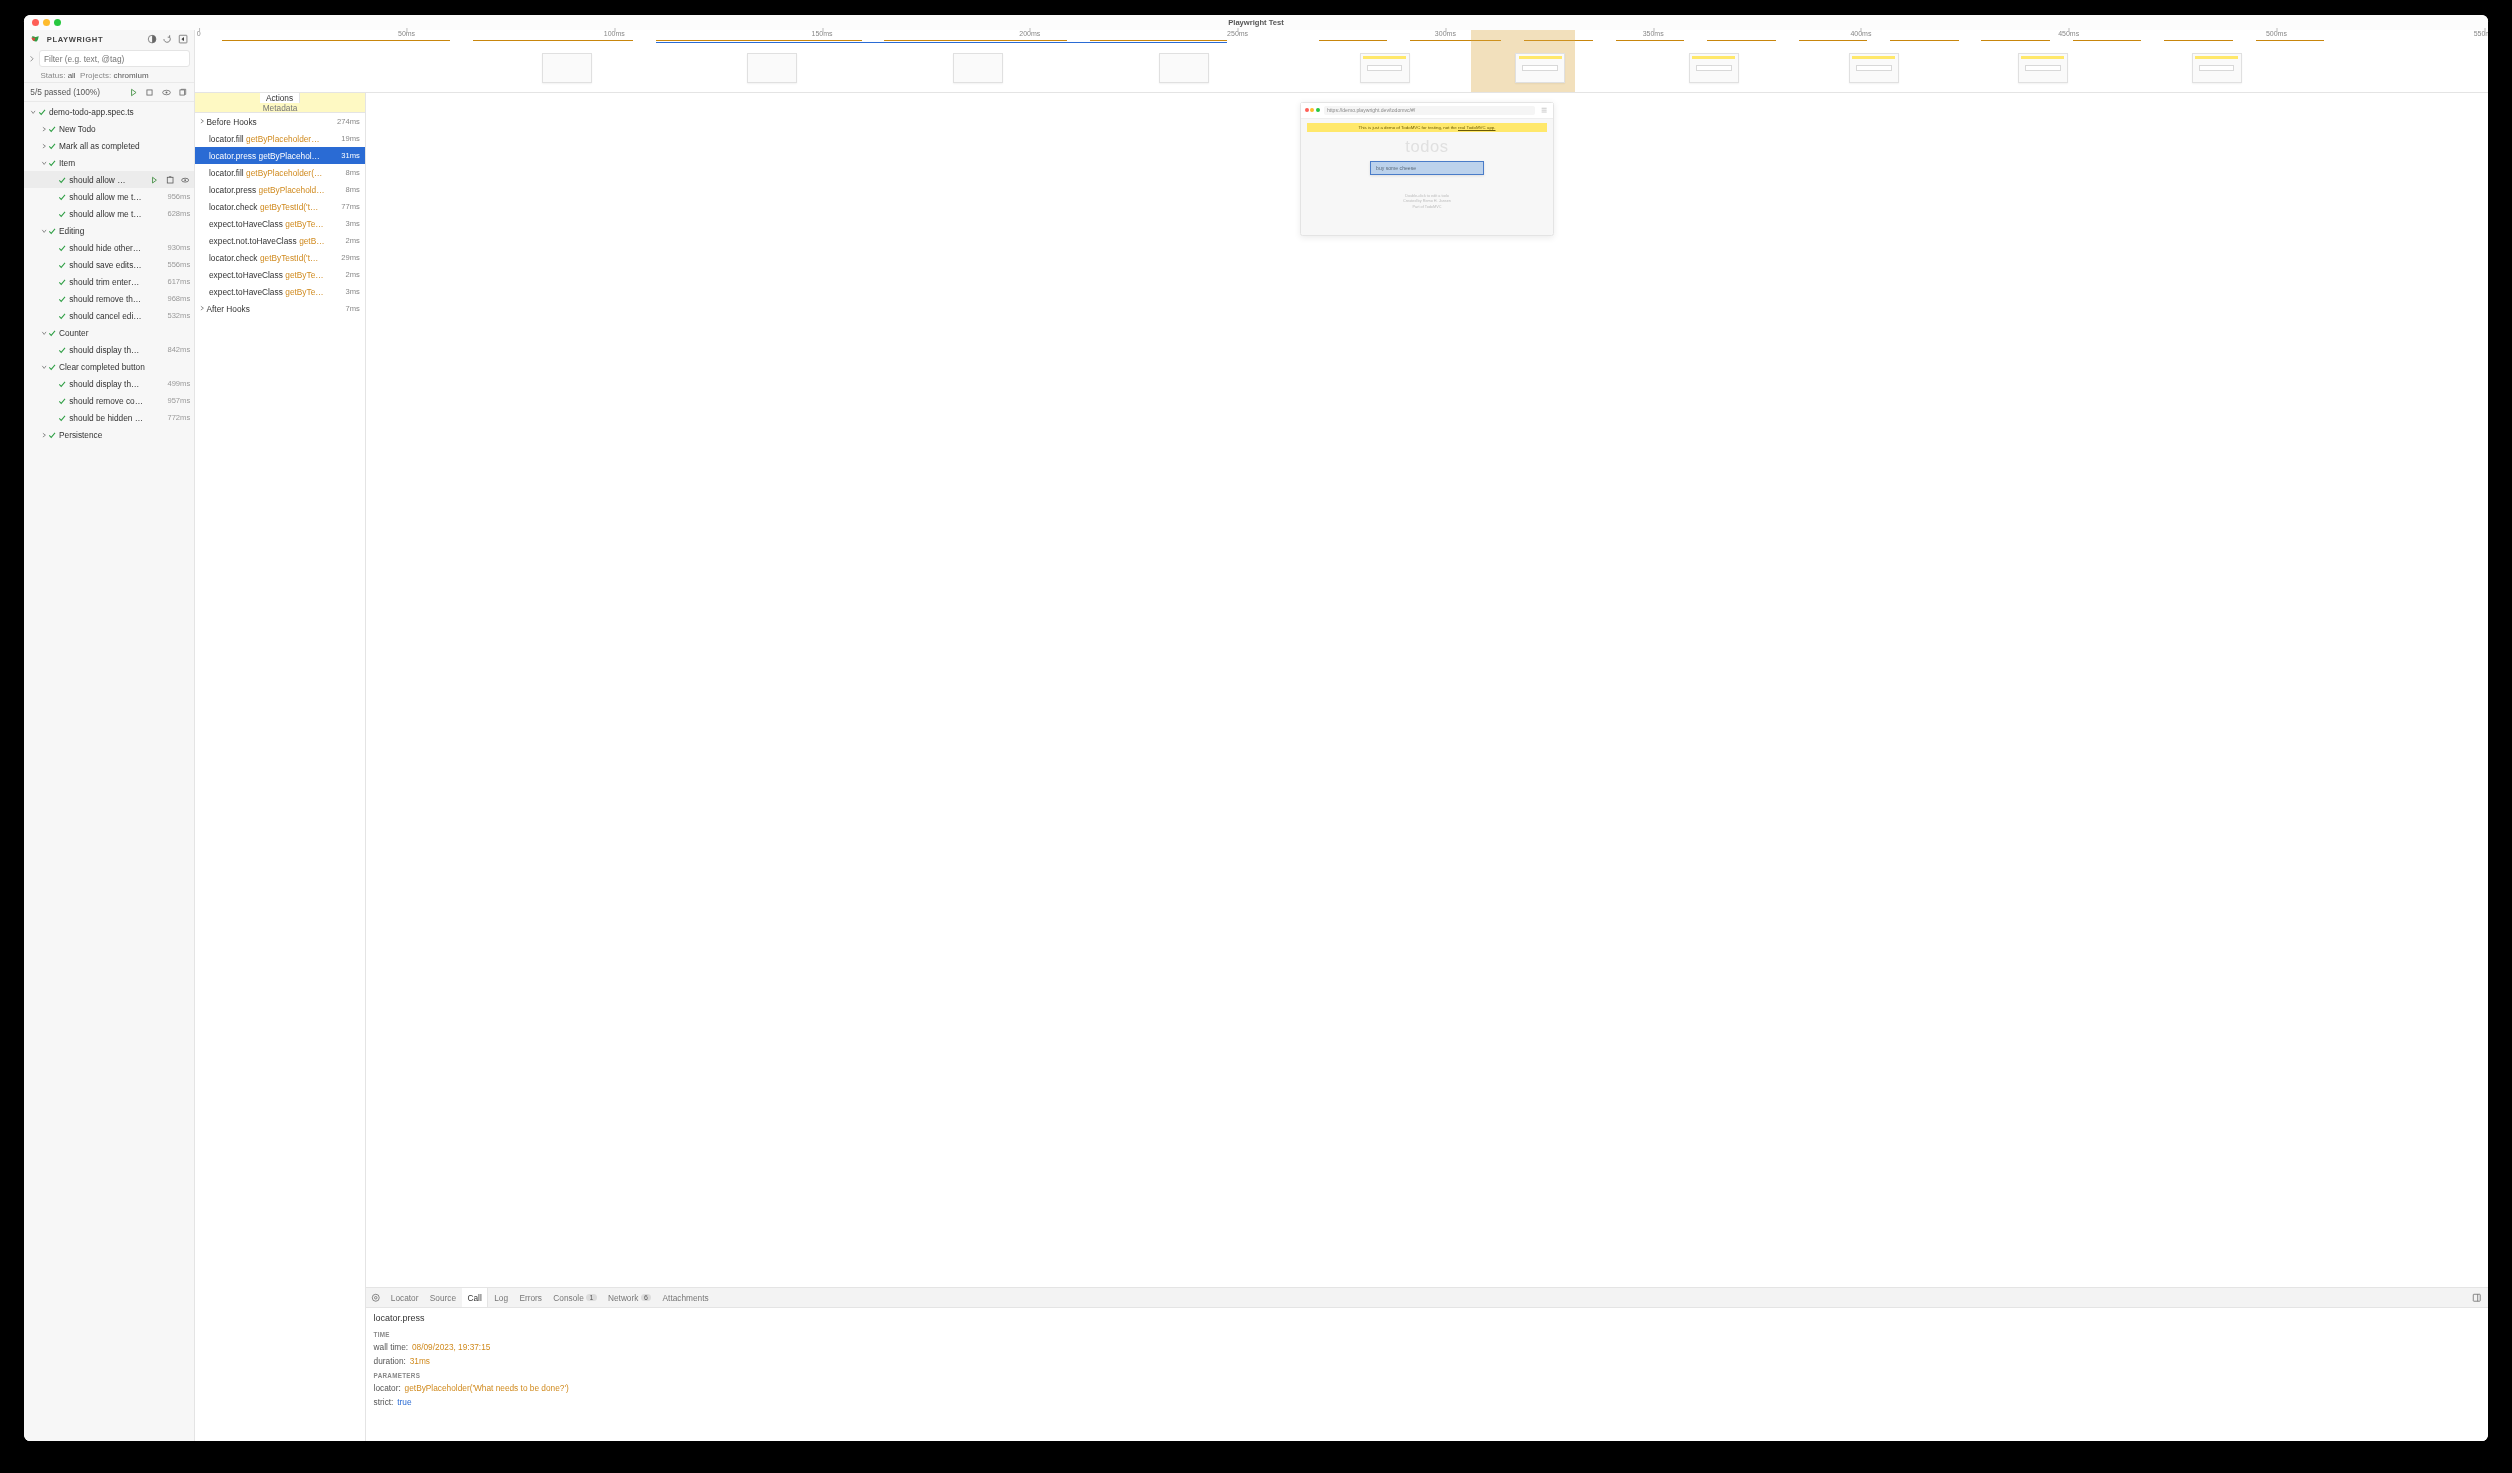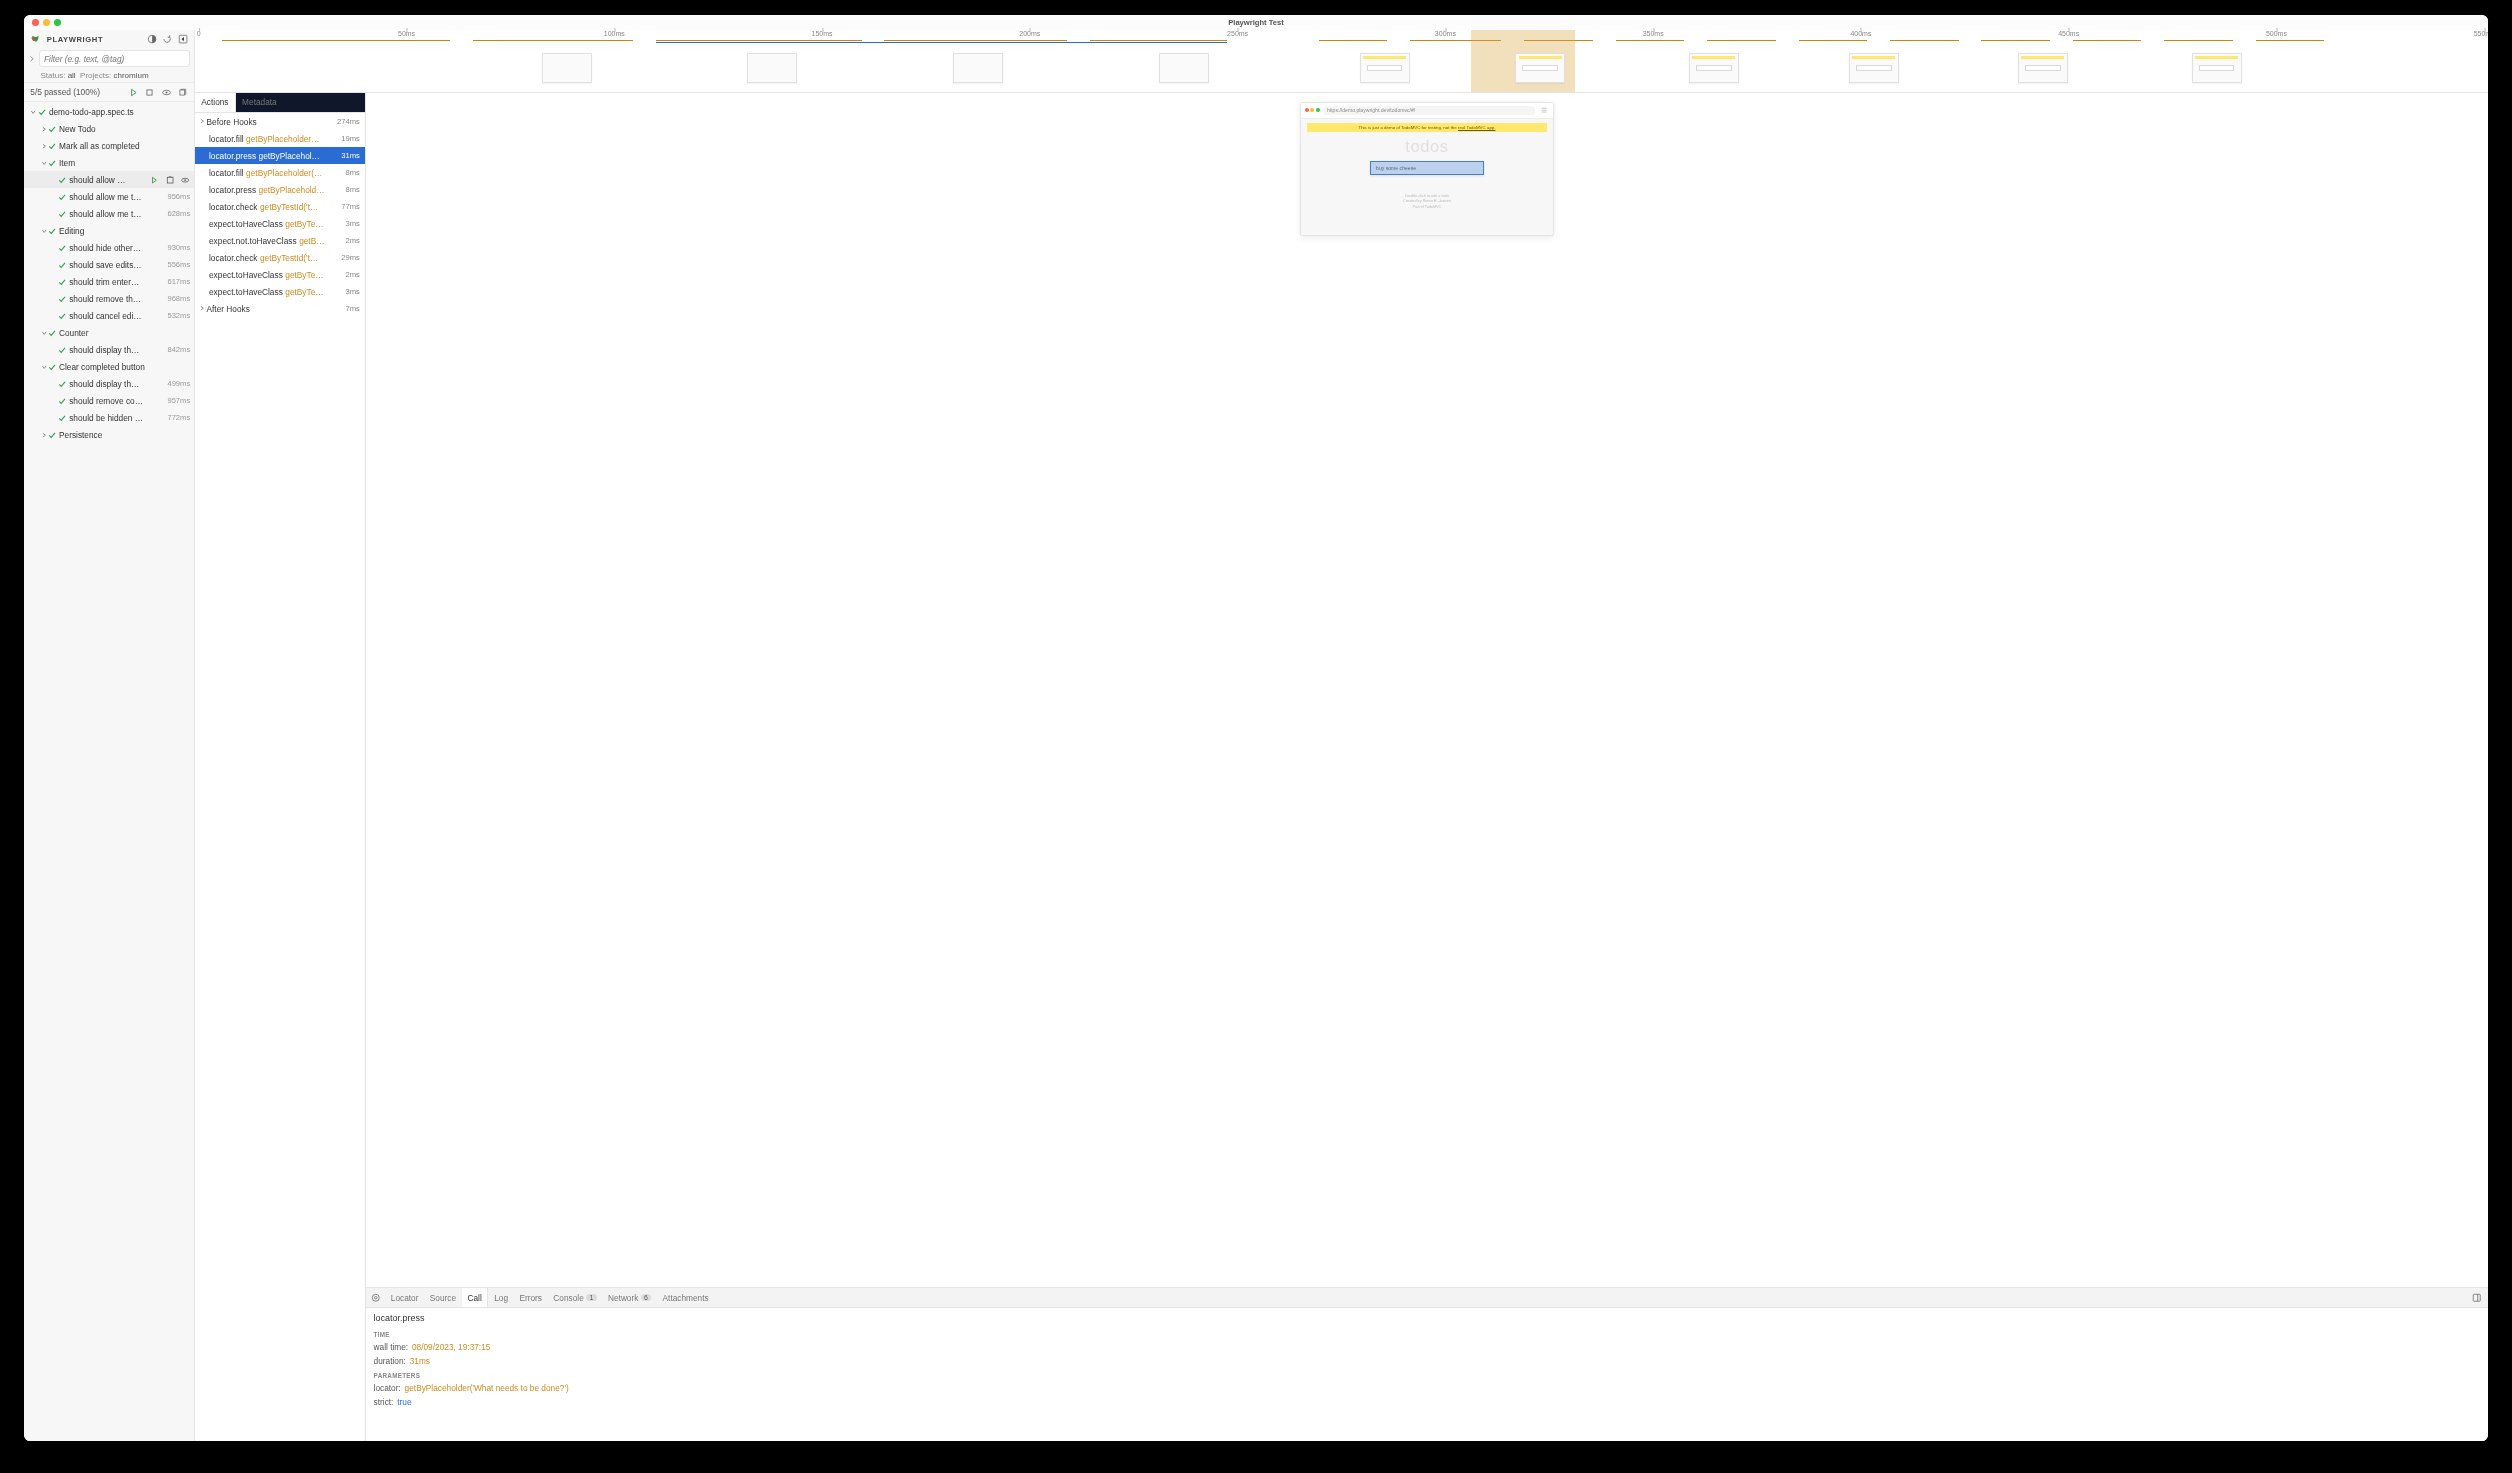--- a/index.html
+++ b/index.html
@@ -15,21 +15,21 @@
   .body { flex: 1; display: flex; min-height: 0; }
 
   
   .sidebar { width: 171px; background: #f7f7f7; border-right: 0.6px solid #e4e4e4; display: flex; flex-direction: column; overflow: hidden; }
   .sb-header { display: flex; align-items: center; padding: 3.8px 6.3px; gap: 5.1px; }
   .logo { width: 11.4px; height: 11.4px; }
   .sb-title { font-weight: 600; letter-spacing: 0.6px; font-size: 7.6px; color: #444; flex: 1; }
   .sb-icons { display: flex; gap: 5.1px; color: #666; }
   .ic { width: 10.2px; height: 10.2px; display: inline-flex; align-items: center; justify-content: center; }
   .filter-row { display: flex; align-items: center; padding: 1.3px 3.8px 1.3px 2.5px; gap: 2.5px; }
-  .filter-input { flex: 1; background: #fff; border: 0.6px solid #e4e4e4; border-radius: 3px; padding: 2.5px 3.8px; font-size: 8.3px; color: #888; font-style: italic; }
+  .filter-input { flex: 1; background: #fff; border: 0.6px solid #e4e4e4; border-radius: 3px; padding: 2.5px 3.8px; font-size: 8.3px; color: #888; }
   .status-row { font-size: 8px; color: #888; padding: 2.5px 6.3px 2.5px 16.5px; }
   .status-row .val { color: #555; }
   .summary-row { display: flex; align-items: center; padding: 3.8px 6.3px; font-size: 8.3px; color: #555; gap: 5.1px; border-top: 0.6px solid #e9e9e9; border-bottom: 0.6px solid #e9e9e9; }
   .summary-row .icons { margin-left: auto; display: flex; gap: 6.3px; color: #555; }
 
   .tree { flex: 1; overflow-y: auto; padding-top: 1.3px; }
   .trow { display: flex; align-items: center; height: 17px; font-size: 8.3px; color: #333; padding-right: 3.8px; white-space: nowrap; }
   .trow .indent { flex-shrink: 0; }
   .trow .chev { width: 9px; display: inline-flex; justify-content: center; color: #777; }
   .trow .check { color: #2e9e44; margin-right: 2.5px; display: inline-flex; }
@@ -48,21 +48,21 @@
   .tl-seg { position: absolute; top: 0; height: 1.3px; background: #c8860d; }
   .tl-blue { position: absolute; top: 1.9px; height: 1.3px; background: #2a6bd4; }
   .tl-sel { position: absolute; top: 0; bottom: 0; background: rgba(219,166,63,.35); }
   .thumbs { position: absolute; left: 3.8px; right: 3.8px; top: 19px; bottom: 3.8px; }
   .thumb { position: absolute; top: 3.8px; width: 50px; height: 30.5px; border: 0.6px solid #e0e0e0; background: #fafafa; box-shadow: 0 0.6px 1.3px rgba(0,0,0,.05); }
   .thumb .ybar { position: absolute; left: 2.5px; right: 2.5px; top: 2.5px; height: 2.5px; background: #ffe86b; }
   .thumb .ibox { position: absolute; left: 6.3px; right: 6.3px; top: 11.4px; height: 6.3px; border: 0.6px solid #d8d8d8; background: #fff; }
 
   .mid { flex: 1; display: flex; min-height: 0; }
   .actions { width: 171px; border-right: 0.6px solid #e4e4e4; display: flex; flex-direction: column; background: #fff; }
-  .tabs { display: flex; align-items: center; height: 20.3px; border-bottom: 0.6px solid #e4e4e4; background: #0f172a; font-size: 8.3px; }
+  .tabs { display: flex; align-items: center; height: 20.3px; border-bottom: 0.6px solid #e4e4e4; background: #fef9c3; font-size: 8.3px; flex-direction: column; }
   .tab { padding: 0 6.3px; height: 100%; display: flex; align-items: center; color: #777; }
   .tab.active { background: #fff; color: #333; border-right: 0.6px solid #e4e4e4; }
   .alist { flex: 1; overflow-y: auto; }
   .arow { display: flex; align-items: center; height: 17px; font-size: 8.3px; padding: 0 5.1px 0 2.5px; white-space: nowrap; }
   .arow .chev { width: 9px; display: inline-flex; justify-content: center; color: #888; }
   .arow .nm { color: #333; }
   .arow .loc { color: #d08a1e; margin-left: 2.5px; overflow: hidden; text-overflow: ellipsis; }
   .arow .dur { margin-left: auto; color: #888; font-size: 7.6px; padding-left: 3.8px; }
   .arow.sel { background: #2a6bd4; color: #fff; }
   .arow.sel .nm, .arow.sel .loc, .arow.sel .dur { color: #fff; }

